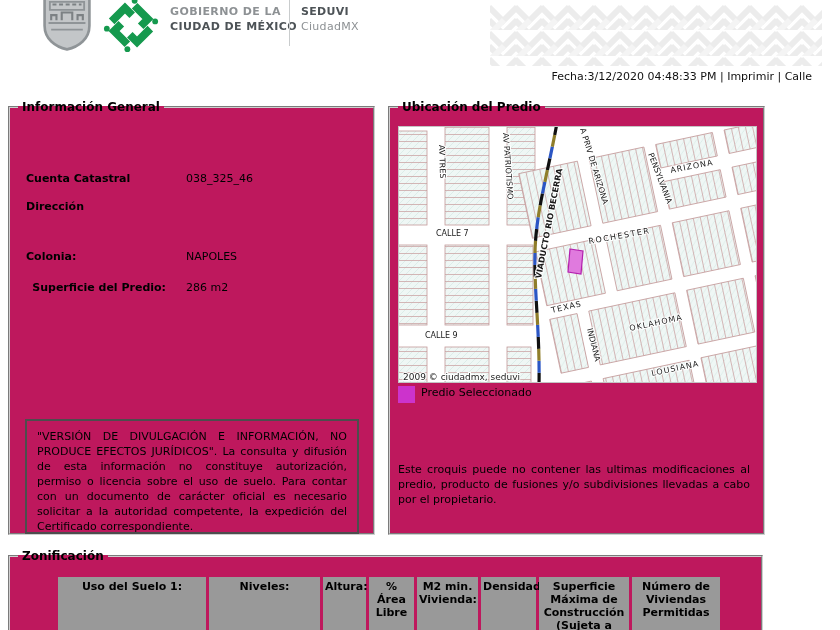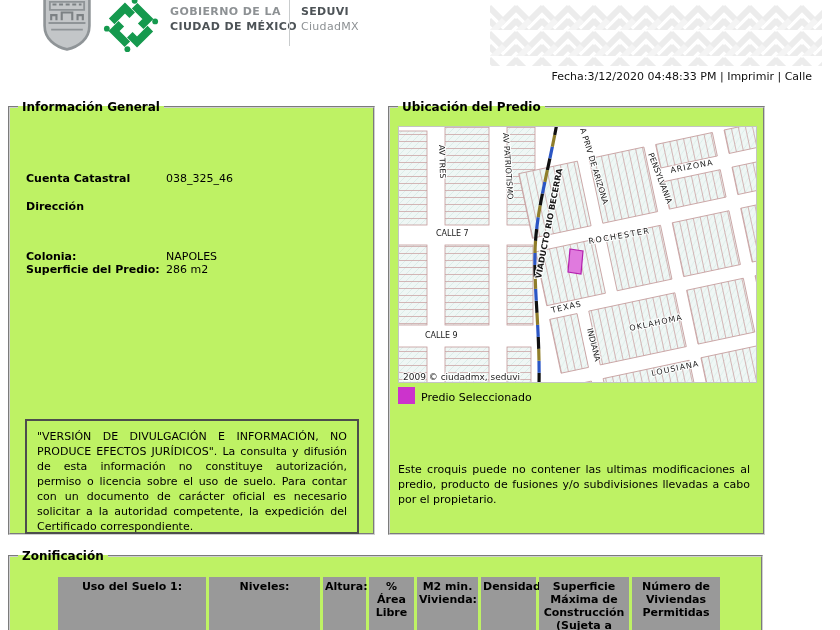--- a/index.html
+++ b/index.html
@@ -18,43 +18,43 @@
   #brand-dep { position:absolute; left:301px; top:0px; line-height:15px; letter-spacing:.3px; }
   .dep-top { font-size:11px; color:#4d5357; font-weight:bold; }
   .dep-bottom { font-size:11px; color:#8d9194; }
   #pattern { position:absolute; left:490px; top:0; width:332px; height:62px; }
 
   
   #fecha-line { position:absolute; top:70px; right:28px; font-size:11px; color:#111; }
   #fecha-line .lnk { cursor:pointer; }
 
   
-  fieldset { border:2px groove #cfcfcf; position:absolute; background:#bef264; }
+  fieldset { border:2px groove #cfcfcf; position:absolute; background:#be185d; }
   legend { font-size:12px; font-weight:bold; padding:0 4px; margin-left:8px; white-space:nowrap; }
   #fs-info { left:8px;  top:100px; width:367px; height:435px; }
   #fs-ubic { left:388px; top:100px; width:377px; height:435px; }
   #fs-zoni { left:8px;  top:549px; width:755px; height:95px; }
 
   
   .frow { position:absolute; left:16px; display:grid; grid-template-columns:140px auto; font-size:11px; }
   .flabel { font-weight:bold; }
-  .fvalue { font-weight:normal; }
+  .fvalue { font-weight:normal;margin-left:20px; }
   #row-cuenta { top:58px; }
   #row-dir    { top:86px; }
   #row-calle  { top:120px; }
   #row-col    { top:136px; }
   #row-cp     { top:150px; }
-  #row-sup    { top:149px; }
+  #row-sup    { top:167px;text-align:right; }
   #disclaimer-box { position:absolute; left:15px; top:305px; width:334px; height:115px;
       border:2px solid #4d4d4d; padding:8px 10px; font-size:11px; line-height:15px;
       text-align:justify; }
 
   
   #map { position:absolute; left:8px; top:12px; width:359px; height:257px; border:1px solid #c4c4c4; background:#fff; }
-  #map-legend-row { position:absolute; left:8px; top:272px; height:18px; display:flex; align-items:flex-end; }
+  #map-legend-row { position:absolute; left:8px; top:272px; height:18px; display:flex; align-items:flex-start; }
   #legend-swatch { width:17px; height:17px; background:#CC33CC; margin-right:6px; }
   #legend-label { font-size:11px; }
   #croquis-note { position:absolute; left:8px; top:348px; width:352px; font-size:11px;
       line-height:15px; text-align:justify; }
 
   
   #zoni-table { display:flex; gap:3px; margin:14px 0 0 48px; }
   .zcell { background:#999999; color:#000; font-size:11px; font-weight:bold;
       text-align:center; padding:3px 2px 0 2px; height:70px; line-height:13px; }
   .zc0{width:148px;} .zc1{width:111px;} .zc2{width:43px;} .zc3{width:45px;}

